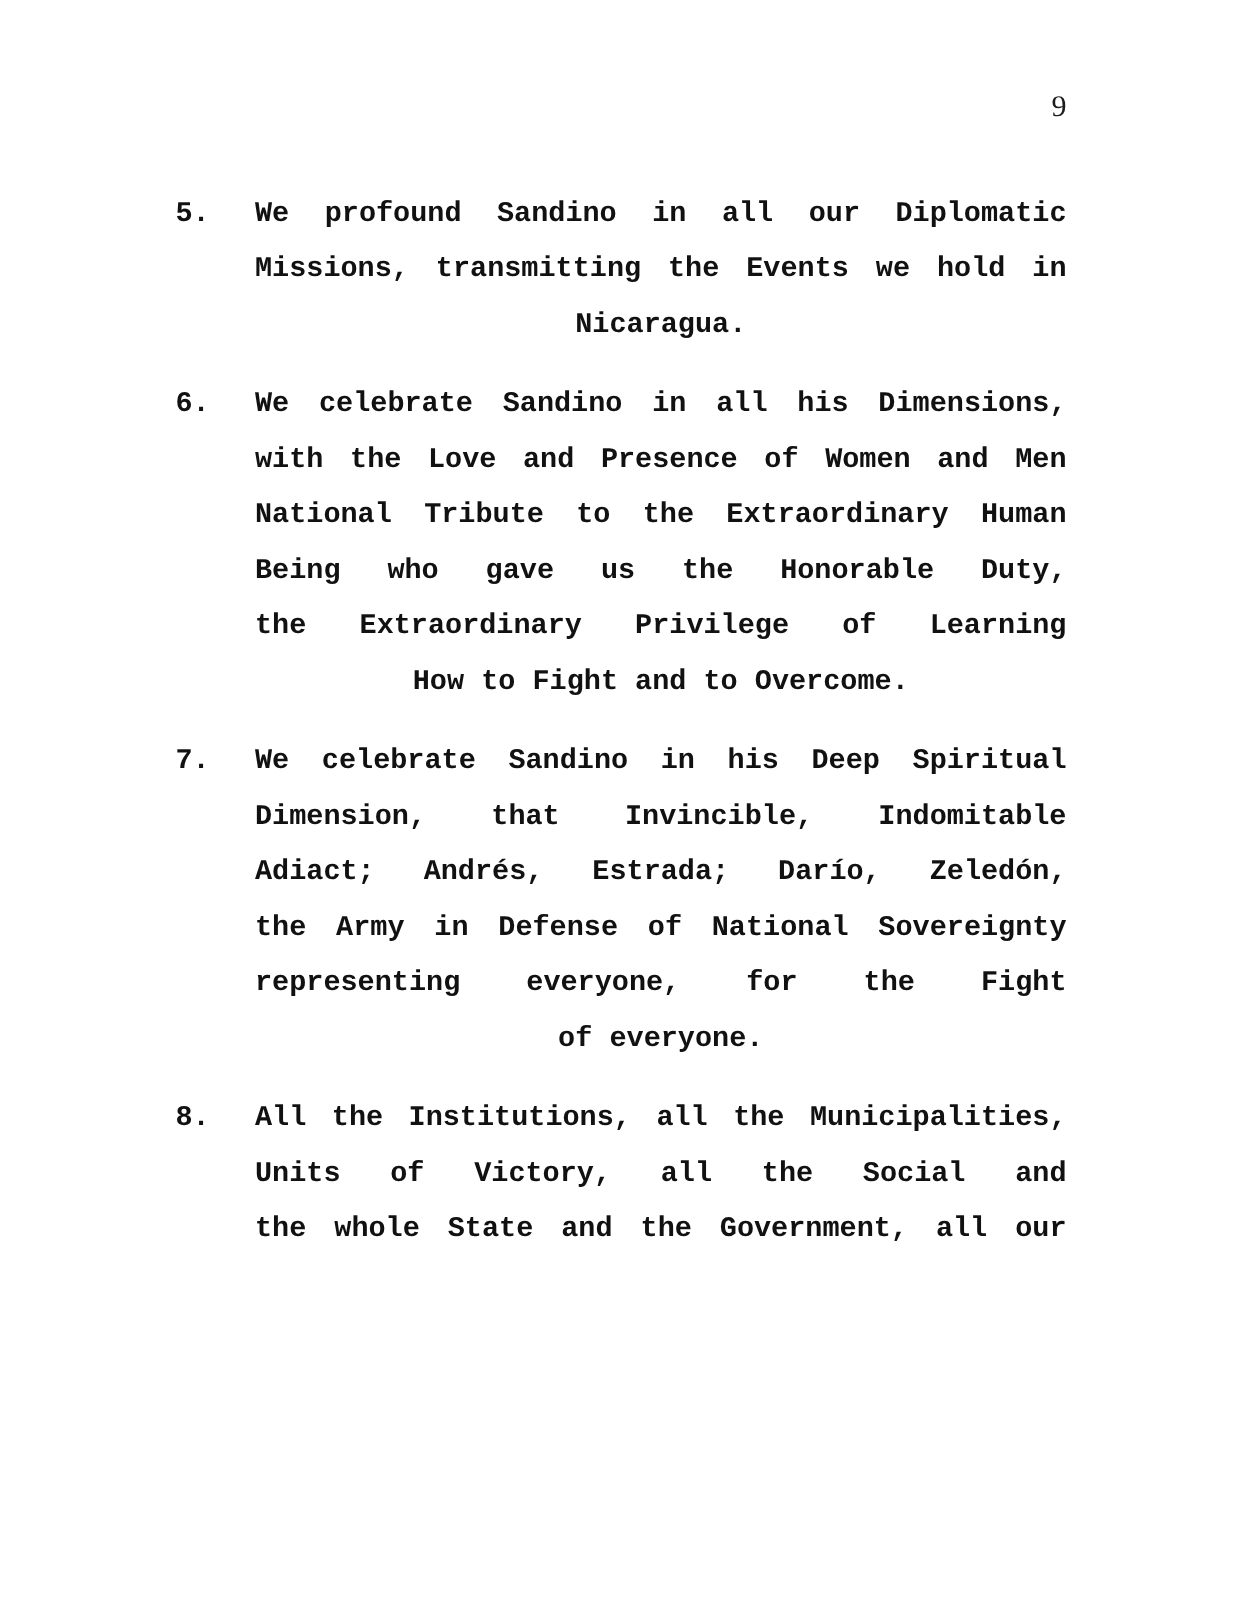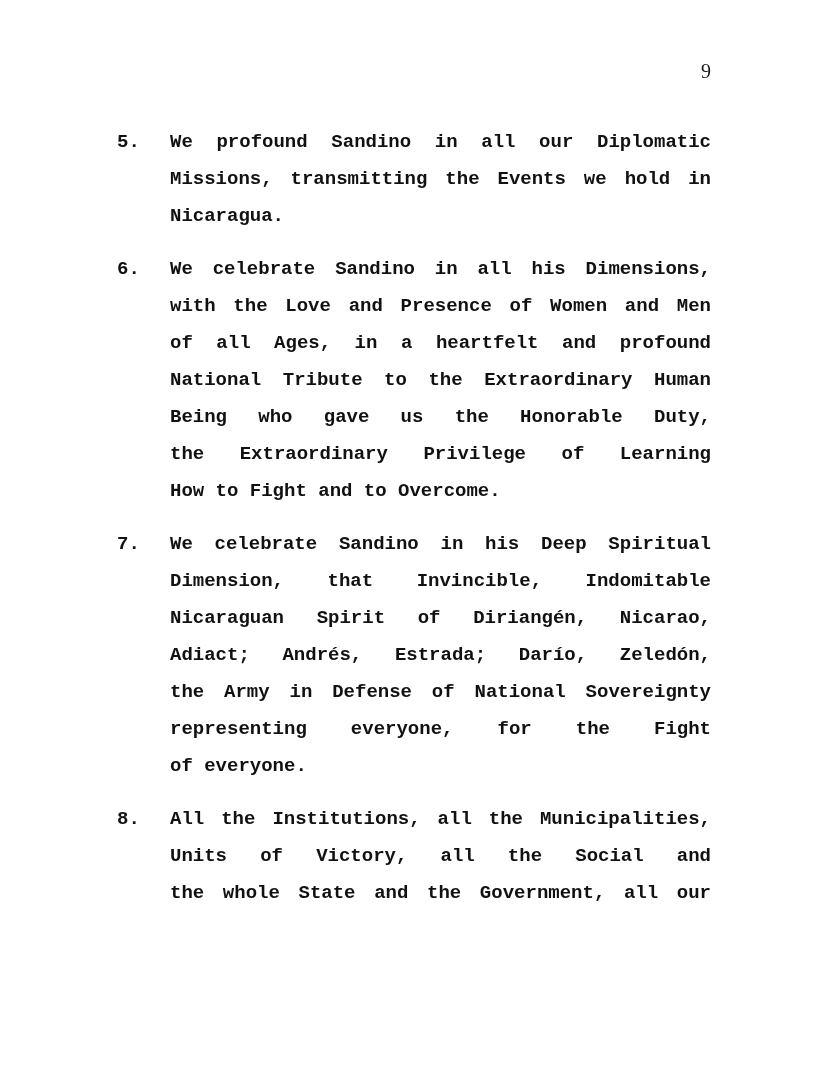--- a/index.html
+++ b/index.html
@@ -35,21 +35,21 @@
   .item {
     position: relative;
     padding-left: 53px;
   }
   .item + .item { margin-top: 16px; }
   .num {
     position: absolute;
     left: 0;
     top: 0;
   }
-  .line { text-align: left; white-space: normal; }
+  .line { text-align: center; white-space: normal; }
   .jl {
     text-align: justify;
     text-align-last: justify;
     -moz-text-align-last: justify;
   }
 </style>
 </head>
 <body>
 
 <div class="page-number">9</div>
@@ -62,34 +62,32 @@
         <div class="line jl">Missions, transmitting the Events we hold in</div>
         <div class="line">Nicaragua.</div>
       </div>
   </div>
 
   <div class="item">
     <span class="num">6.</span>
     <div class="body">
         <div class="line jl">We celebrate Sandino in all his Dimensions,</div>
         <div class="line jl">with the Love and Presence of Women and Men</div>
-        <div class="line jl">of all Ages, in a heartfelt and profound</div>
         <div class="line jl">National Tribute to the Extraordinary Human</div>
         <div class="line jl">Being who gave us the Honorable Duty,</div>
         <div class="line jl">the Extraordinary Privilege of Learning</div>
         <div class="line">How to Fight and to Overcome.</div>
       </div>
   </div>
 
   <div class="item">
     <span class="num">7.</span>
     <div class="body">
         <div class="line jl">We celebrate Sandino in his Deep Spiritual</div>
         <div class="line jl">Dimension, that Invincible, Indomitable</div>
-        <div class="line jl">Nicaraguan Spirit of Diriangén, Nicarao,</div>
         <div class="line jl">Adiact; Andrés, Estrada; Darío, Zeledón,</div>
         <div class="line jl">the Army in Defense of National Sovereignty</div>
         <div class="line jl">representing everyone, for the Fight</div>
         <div class="line">of everyone.</div>
       </div>
   </div>
 
   <div class="item">
     <span class="num">8.</span>
     <div class="body">

